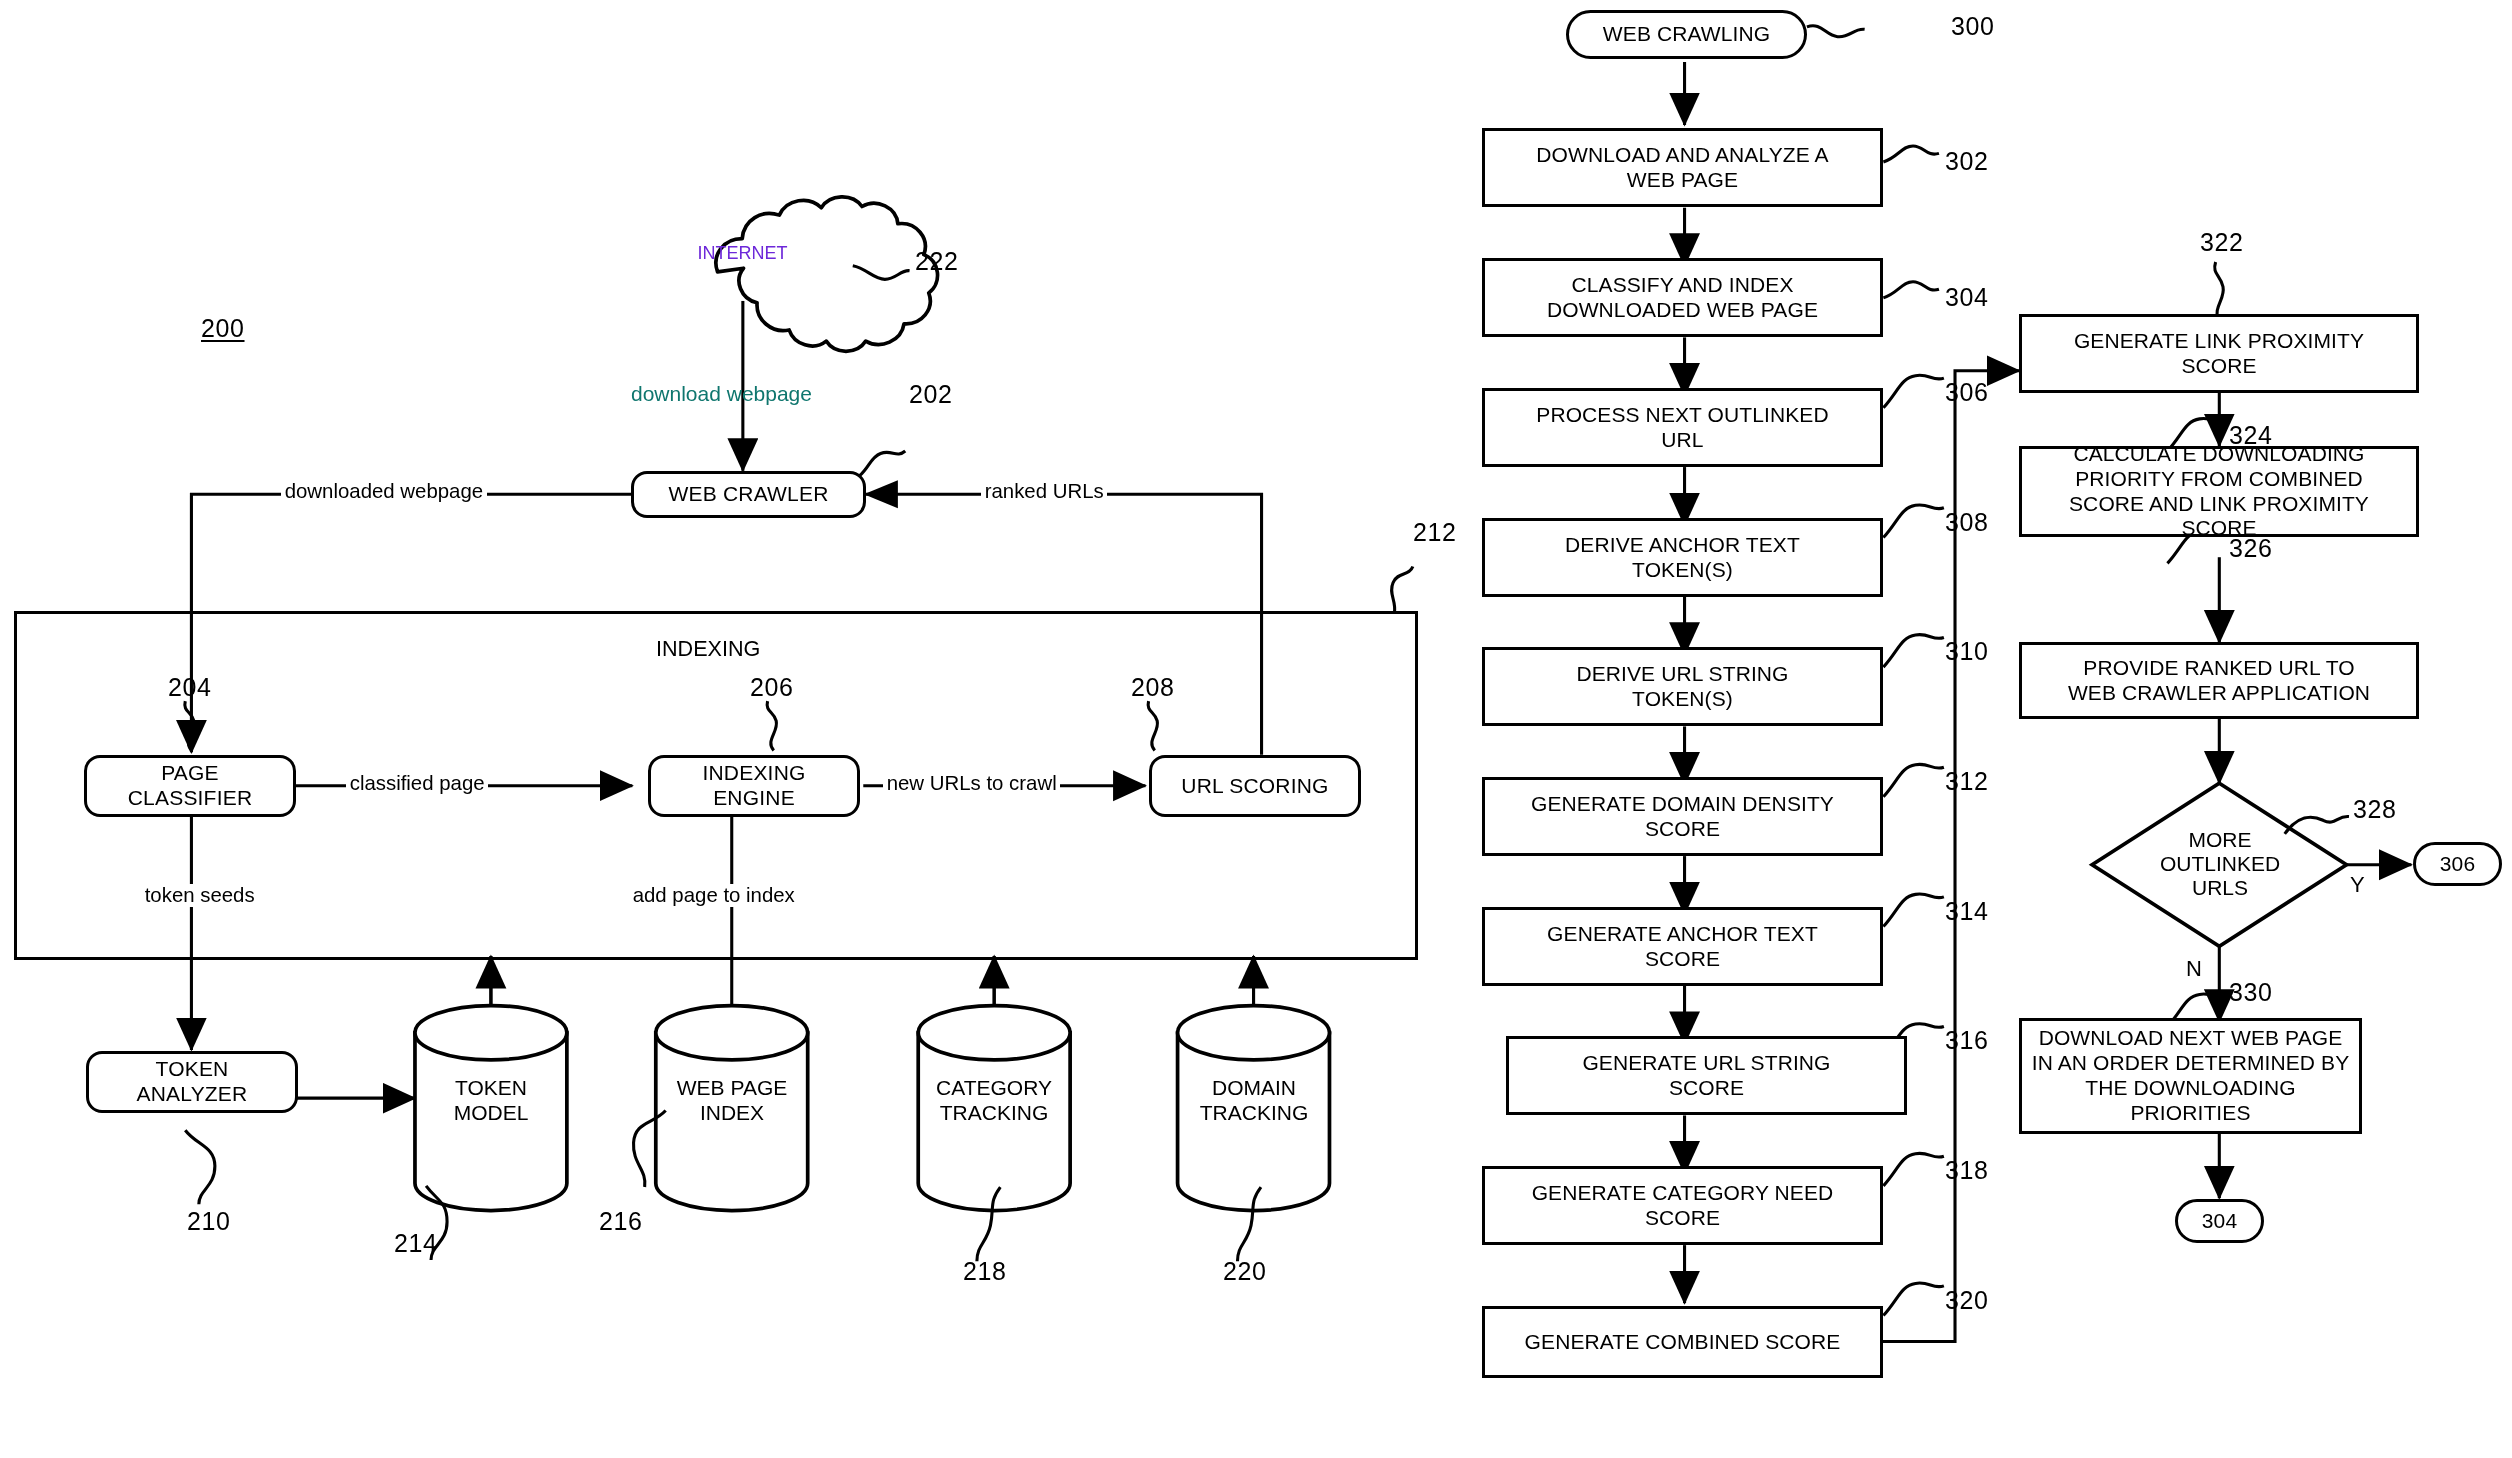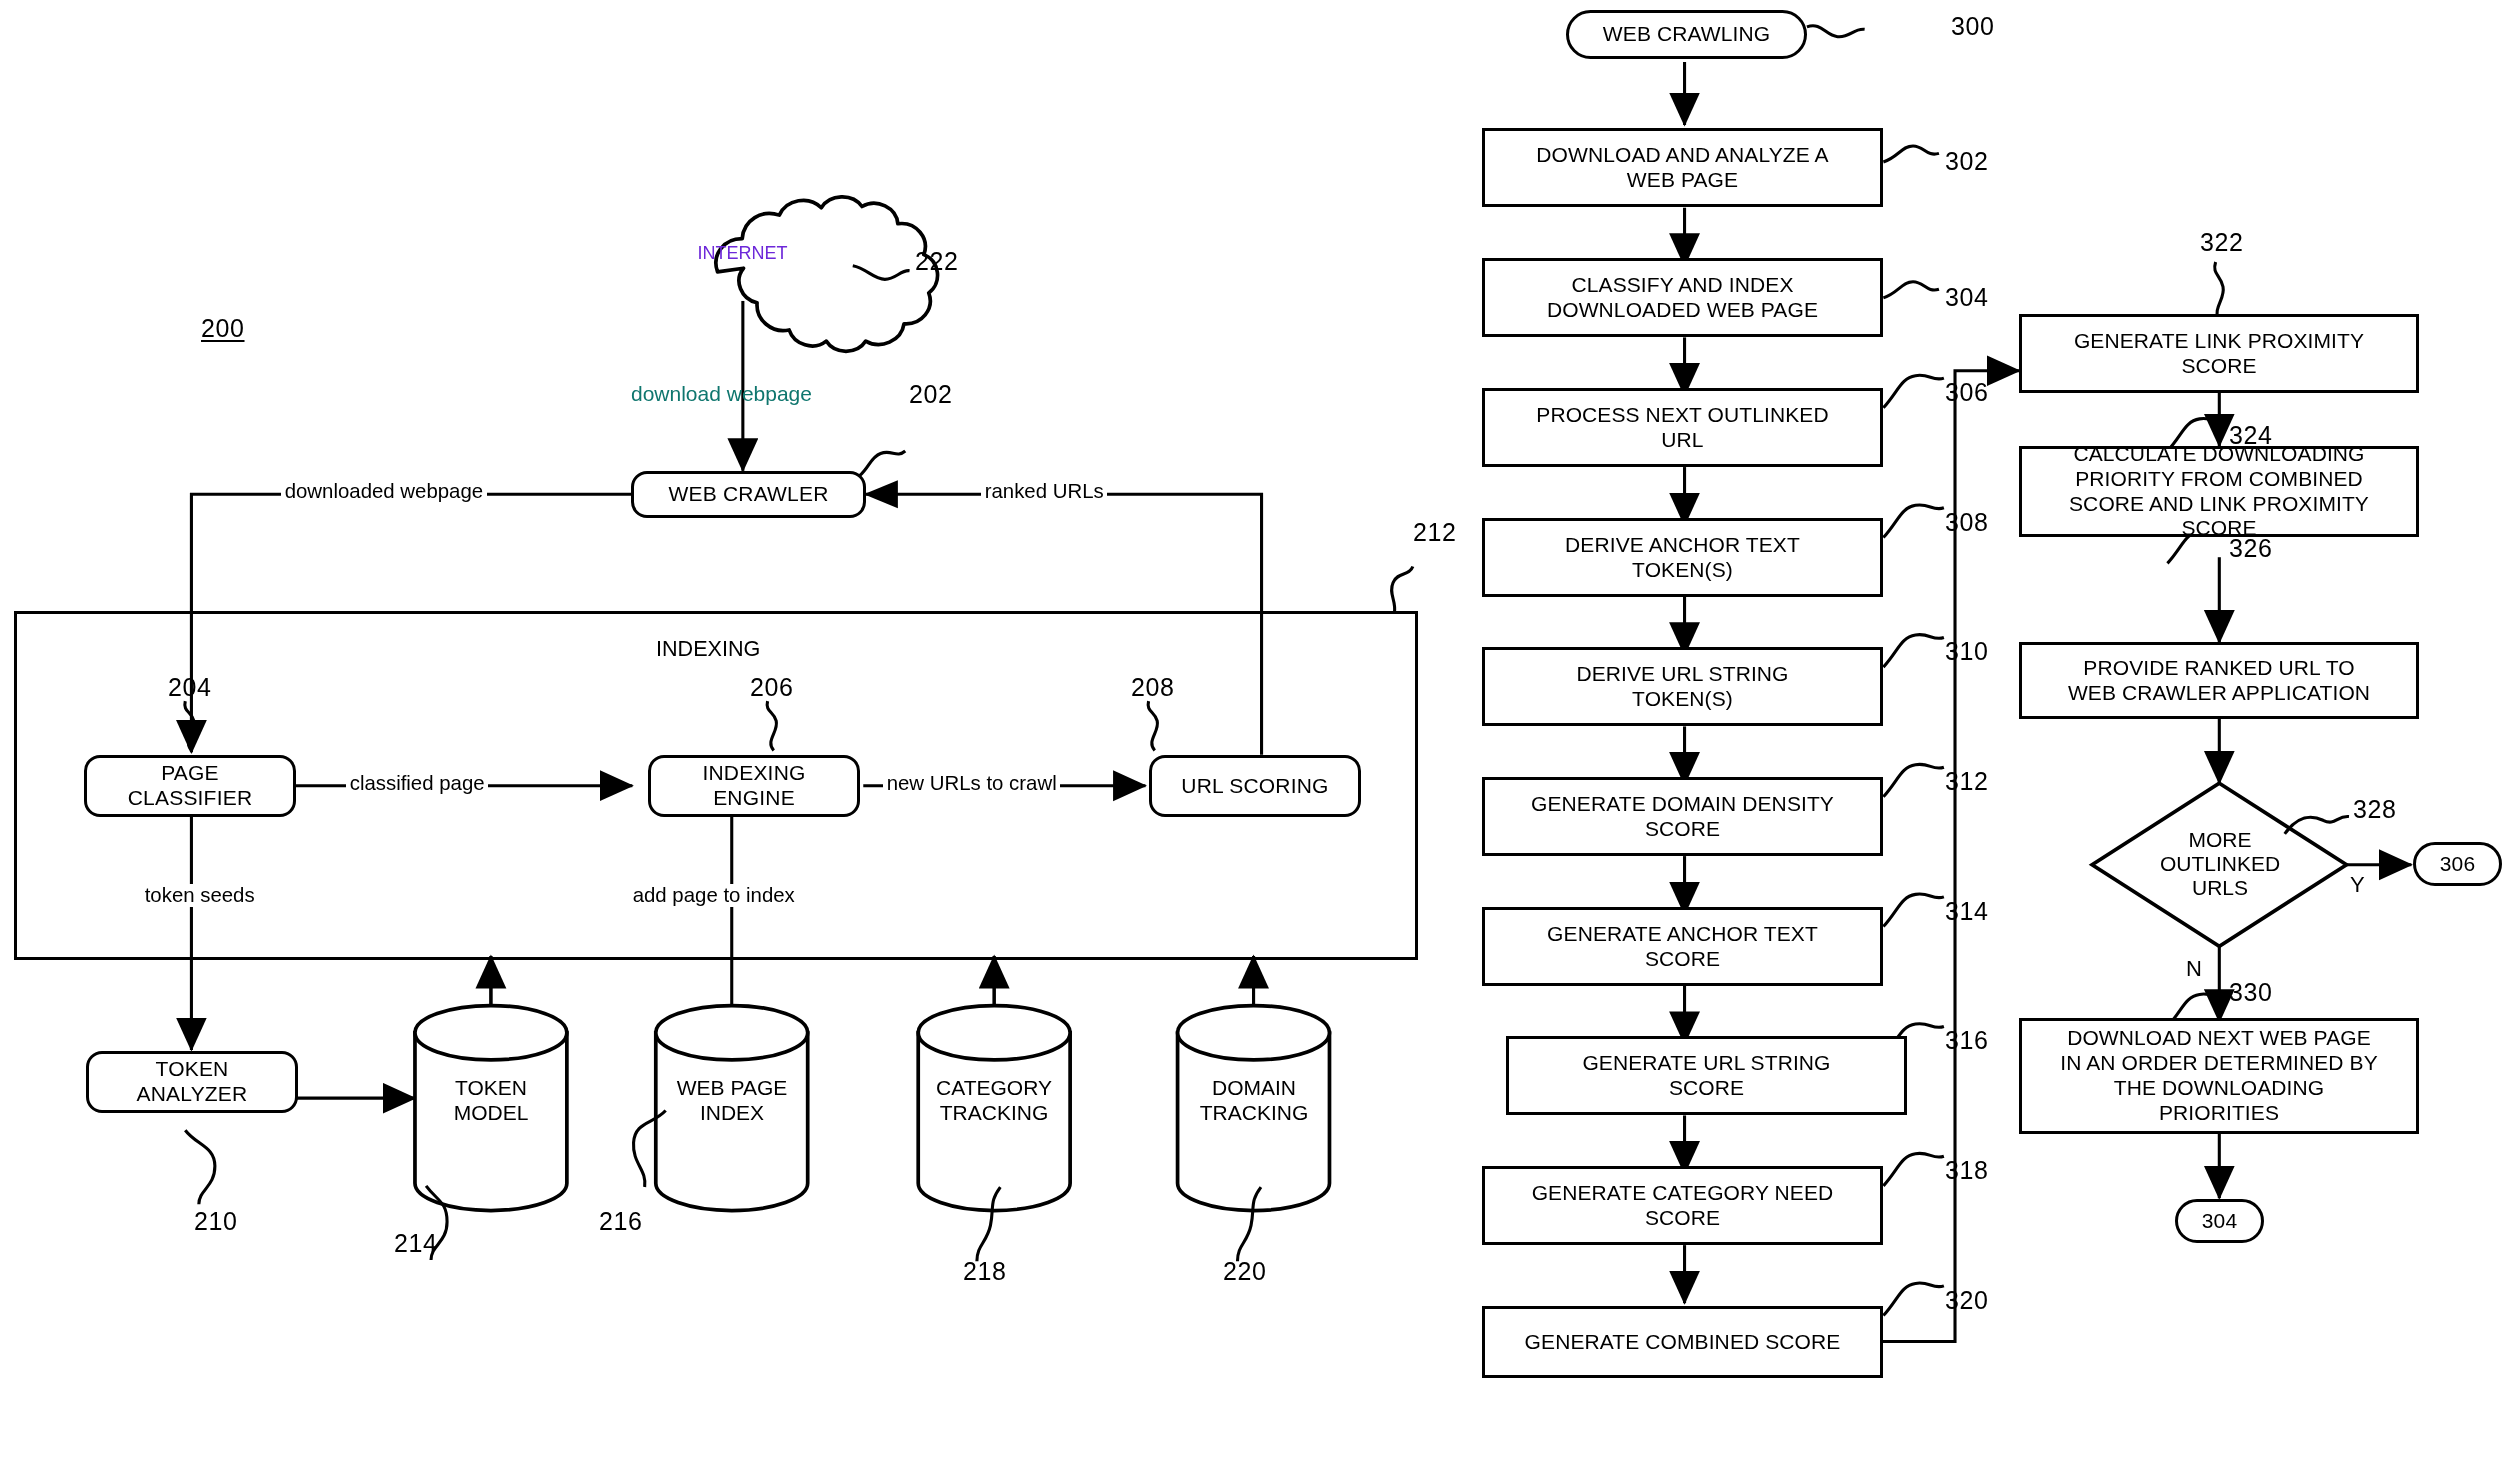--- a/index.html
+++ b/index.html
@@ -300,21 +300,21 @@
   <div class="node rbox" style="left:1149px; top:755px; width:212px; height:62px;">URL SCORING</div>
   <div class="ref-num" style="left:1131px; top:673px;">208</div>
 
   <div class="flow-label" style="left:346px; top:772px;">classified page</div>
   <div class="flow-label" style="left:883px; top:772px;">new URLs to crawl</div>
   <div class="flow-label" style="left:117px; top:884px;margin-left:24px;">token seeds</div>
   <div class="flow-label" style="left:629px; top:884px;">add page to index</div>
 
   <div class="node rbox" style="left:86px; top:1051px; width:212px; height:62px;">TOKEN
 ANALYZER</div>
-  <div class="ref-num" style="left:194px; top:1207px;">210</div>
+  <div class="ref-num" style="left:187px; top:1207px;">210</div>
 
   <div class="cyl-label" style="left:415px; top:1038px; width:152px; height:124px;">TOKEN
 MODEL</div>
   <div class="ref-num" style="left:394px; top:1229px;">214</div>
 
   <div class="cyl-label" style="left:656px; top:1038px; width:152px; height:124px;">WEB PAGE
 INDEX</div>
   <div class="ref-num" style="left:599px; top:1207px;">216</div>
 
   <div class="cyl-label" style="left:918px; top:1038px; width:152px; height:124px;">CATEGORY
@@ -387,21 +387,21 @@
 
   <div class="diamond-label" style="left:2136px; top:816px; width:168px; height:96px;">MORE
 OUTLINKED
 URLS</div>
   <div class="ref-num" style="left:2353px; top:795px;">328</div>
   <div class="yn-label" style="left:2350px; top:872px;">Y</div>
   <div class="yn-label" style="left:2186px; top:956px;">N</div>
 
   <div class="node pill" style="left:2413px; top:842px; width:89px; height:44px;">306</div>
 
-  <div class="node sbox" style="left:2019px; top:1018px; width:400px; height:116px;">DOWNLOAD NEXT WEB PAGE
+  <div class="node sbox" style="left:2019px; top:1018px; width:343px; height:116px;">DOWNLOAD NEXT WEB PAGE
 IN AN ORDER DETERMINED BY
 THE DOWNLOADING
 PRIORITIES</div>
   <div class="ref-num" style="left:2229px; top:978px;">330</div>
 
   <div class="node pill" style="left:2175px; top:1199px; width:89px; height:44px;">304</div>
 
 </div>
 
 

